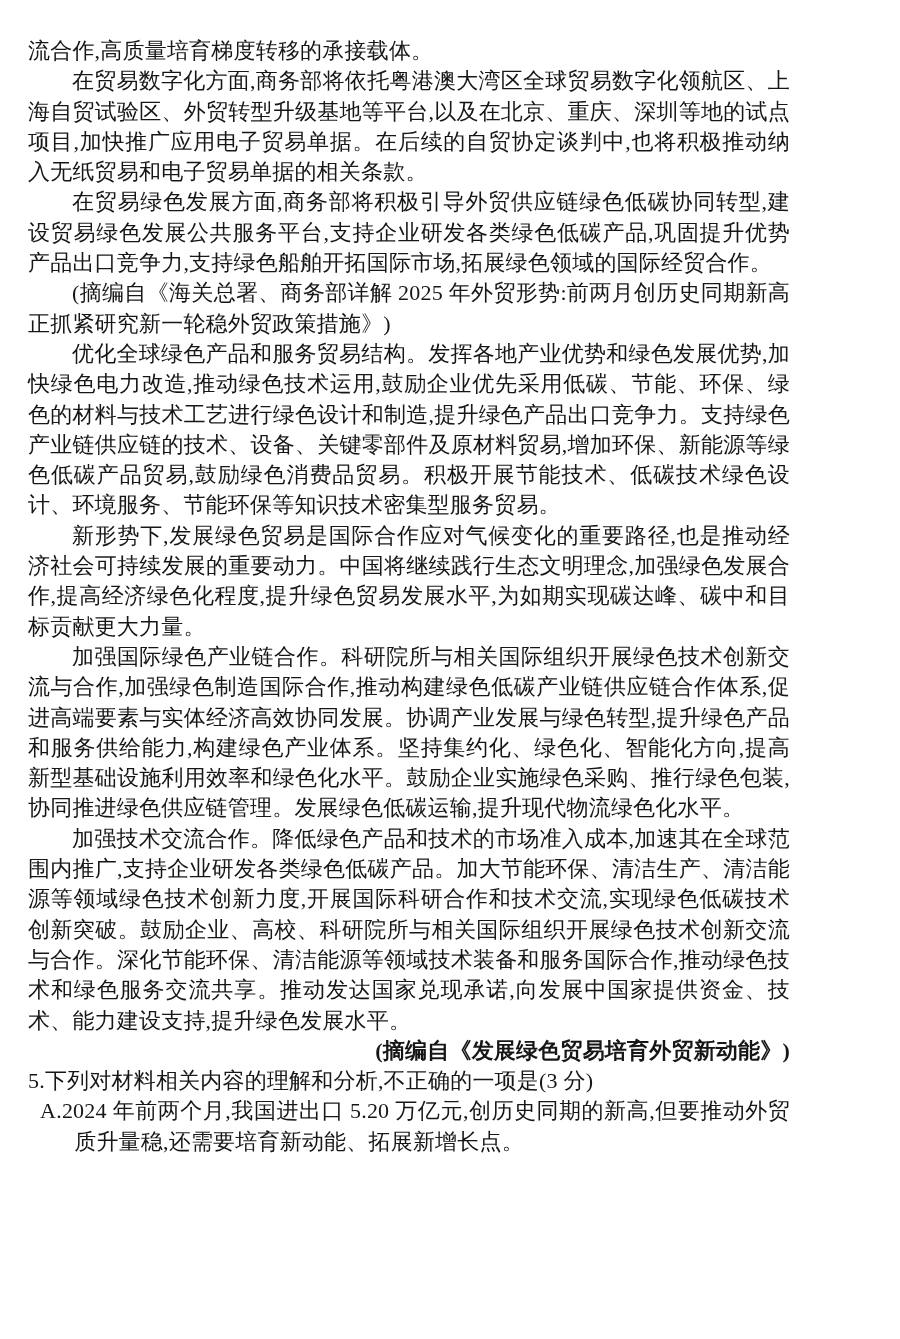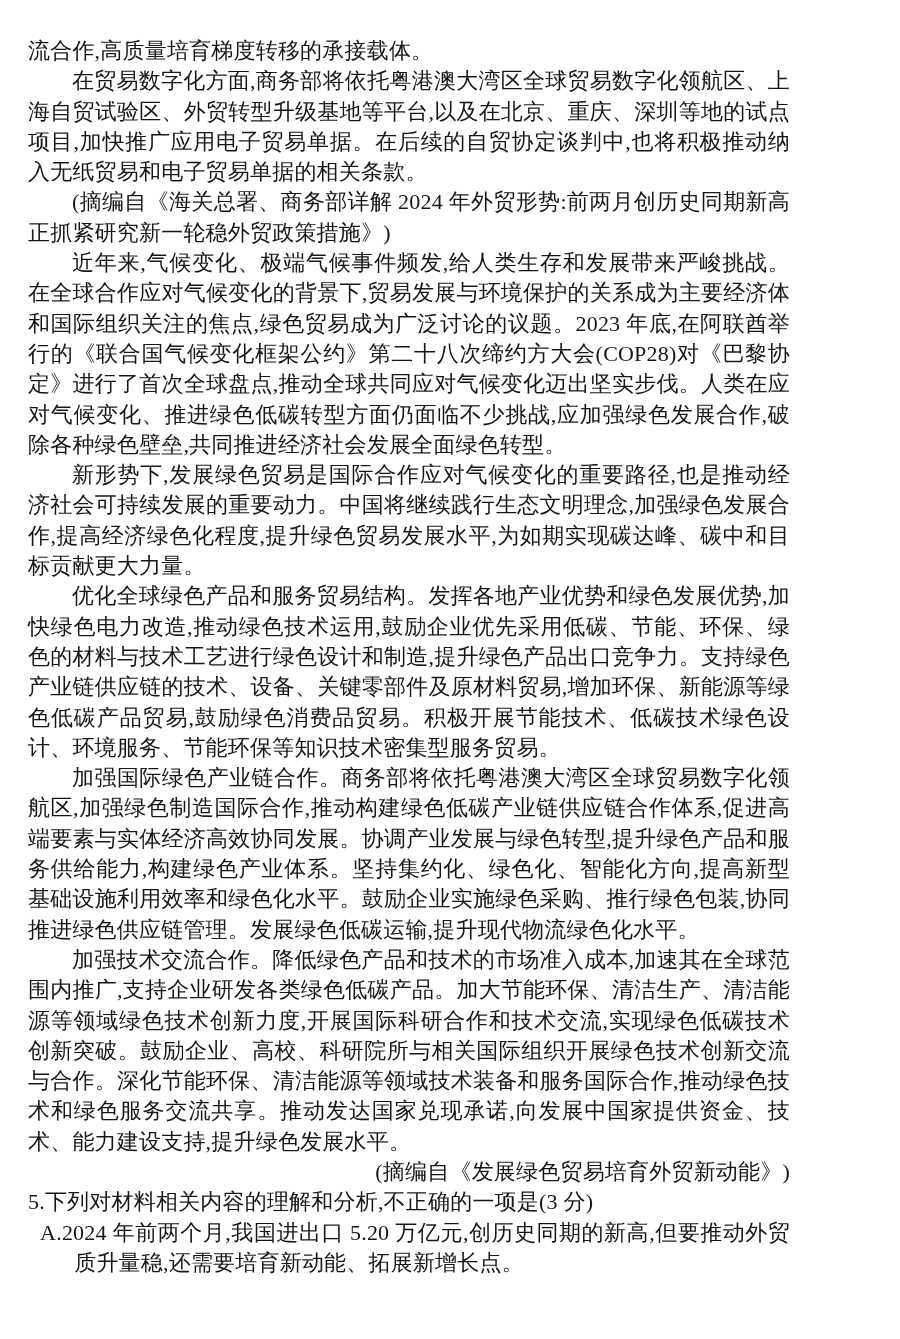--- a/index.html
+++ b/index.html
@@ -25,21 +25,21 @@
   .para {
     margin: 0;
     font-size: 22px;
     line-height: 30.3px;
     text-align: justify;
     letter-spacing: 0.2px;
     word-break: break-all;
   }
   .para.indent { text-indent: 2em; font-family: Liberation Serif, serif; }
   .para.bold { font-weight: bold; }
-  .para.right { text-align: right; text-indent: 0; }
+  .para.right { text-align: right; text-indent: 0; font-weight: bold; }
   .para.option {
     padding-left: 2.1em;
     text-indent: -1.55em;
   }
   .footer {
     position: absolute;
     left: 0;
     right: 0;
     top: 1286px;
     text-align: center;
@@ -48,23 +48,23 @@
     color: #161616;
   }
 </style>
 </head>
 <body>
 
 <div class="page">
   <main class="content">
     <p class="para">流合作,高质量培育梯度转移的承接载体。</p>
       <p class="para indent">在贸易数字化方面,商务部将依托粤港澳大湾区全球贸易数字化领航区、上海自贸试验区、外贸转型升级基地等平台,以及在北京、重庆、深圳等地的试点项目,加快推广应用电子贸易单据。在后续的自贸协定谈判中,也将积极推动纳入无纸贸易和电子贸易单据的相关条款。</p>
-      <p class="para indent">(摘编自《海关总署、商务部详解 2024 年外贸形势:前两月创历史同期新高　正抓紧研究新一轮稳外贸政策措施》)</p>
-      <p class="para indent">近年来,气候变化、极端气候事件频发,给人类生存和发展带来严峻挑战。在全球合作应对气候变化的背景下,贸易发展与环境保护的关系成为主要经济体和国际组织关注的焦点,绿色贸易成为广泛讨论的议题。2023 年底,在阿联酋举行的《联合国气候变化框架公约》第二十八次缔约方大会(COP28)对《巴黎协定》进行了首次全球盘点,推动全球共同应对气候变化迈出坚实步伐。人类在应对气候变化、推进绿色低碳转型方面仍面临不少挑战,应加强绿色发展合作,破除各种绿色壁垒,共同推进经济社会发展全面绿色转型。</p>
+      <p class="para indent">在贸易绿色发展方面,商务部将积极引导外贸供应链绿色低碳协同转型,建设贸易绿色发展公共服务平台,支持企业研发各类绿色低碳产品,巩固提升优势产品出口竞争力,支持绿色船舶开拓国际市场,拓展绿色领域的国际经贸合作。</p>
+      <p class="para indent">(摘编自《海关总署、商务部详解 2025 年外贸形势:前两月创历史同期新高　正抓紧研究新一轮稳外贸政策措施》)</p>
+      <p class="para indent">优化全球绿色产品和服务贸易结构。发挥各地产业优势和绿色发展优势,加快绿色电力改造,推动绿色技术运用,鼓励企业优先采用低碳、节能、环保、绿色的材料与技术工艺进行绿色设计和制造,提升绿色产品出口竞争力。支持绿色产业链供应链的技术、设备、关键零部件及原材料贸易,增加环保、新能源等绿色低碳产品贸易,鼓励绿色消费品贸易。积极开展节能技术、低碳技术绿色设计、环境服务、节能环保等知识技术密集型服务贸易。</p>
       <p class="para indent">新形势下,发展绿色贸易是国际合作应对气候变化的重要路径,也是推动经济社会可持续发展的重要动力。中国将继续践行生态文明理念,加强绿色发展合作,提高经济绿色化程度,提升绿色贸易发展水平,为如期实现碳达峰、碳中和目标贡献更大力量。</p>
-      <p class="para indent">优化全球绿色产品和服务贸易结构。发挥各地产业优势和绿色发展优势,加快绿色电力改造,推动绿色技术运用,鼓励企业优先采用低碳、节能、环保、绿色的材料与技术工艺进行绿色设计和制造,提升绿色产品出口竞争力。支持绿色产业链供应链的技术、设备、关键零部件及原材料贸易,增加环保、新能源等绿色低碳产品贸易,鼓励绿色消费品贸易。积极开展节能技术、低碳技术绿色设计、环境服务、节能环保等知识技术密集型服务贸易。</p>
-      <p class="para indent">加强国际绿色产业链合作。商务部将依托粤港澳大湾区全球贸易数字化领航区,加强绿色制造国际合作,推动构建绿色低碳产业链供应链合作体系,促进高端要素与实体经济高效协同发展。协调产业发展与绿色转型,提升绿色产品和服务供给能力,构建绿色产业体系。坚持集约化、绿色化、智能化方向,提高新型基础设施利用效率和绿色化水平。鼓励企业实施绿色采购、推行绿色包装,协同推进绿色供应链管理。发展绿色低碳运输,提升现代物流绿色化水平。</p>
+      <p class="para indent">加强国际绿色产业链合作。科研院所与相关国际组织开展绿色技术创新交流与合作,加强绿色制造国际合作,推动构建绿色低碳产业链供应链合作体系,促进高端要素与实体经济高效协同发展。协调产业发展与绿色转型,提升绿色产品和服务供给能力,构建绿色产业体系。坚持集约化、绿色化、智能化方向,提高新型基础设施利用效率和绿色化水平。鼓励企业实施绿色采购、推行绿色包装,协同推进绿色供应链管理。发展绿色低碳运输,提升现代物流绿色化水平。</p>
       <p class="para indent">加强技术交流合作。降低绿色产品和技术的市场准入成本,加速其在全球范围内推广,支持企业研发各类绿色低碳产品。加大节能环保、清洁生产、清洁能源等领域绿色技术创新力度,开展国际科研合作和技术交流,实现绿色低碳技术创新突破。鼓励企业、高校、科研院所与相关国际组织开展绿色技术创新交流与合作。深化节能环保、清洁能源等领域技术装备和服务国际合作,推动绿色技术和绿色服务交流共享。推动发达国家兑现承诺,向发展中国家提供资金、技术、能力建设支持,提升绿色发展水平。</p>
       <p class="para right">(摘编自《发展绿色贸易培育外贸新动能》)</p>
       <p class="para">5.下列对材料相关内容的理解和分析,不正确的一项是(3 分)</p>
       <p class="para option">A.2024 年前两个月,我国进出口 5.20 万亿元,创历史同期的新高,但要推动外贸质升量稳,还需要培育新动能、拓展新增长点。</p>
   </main>
 </div>
 
 </body></html>

